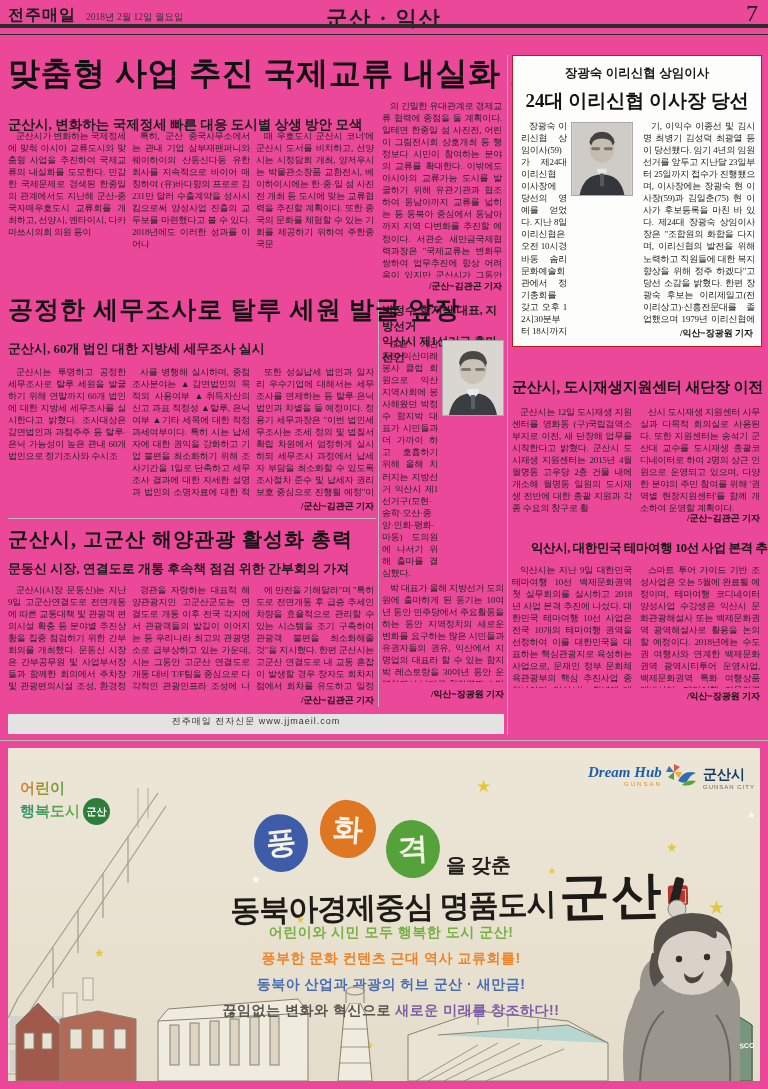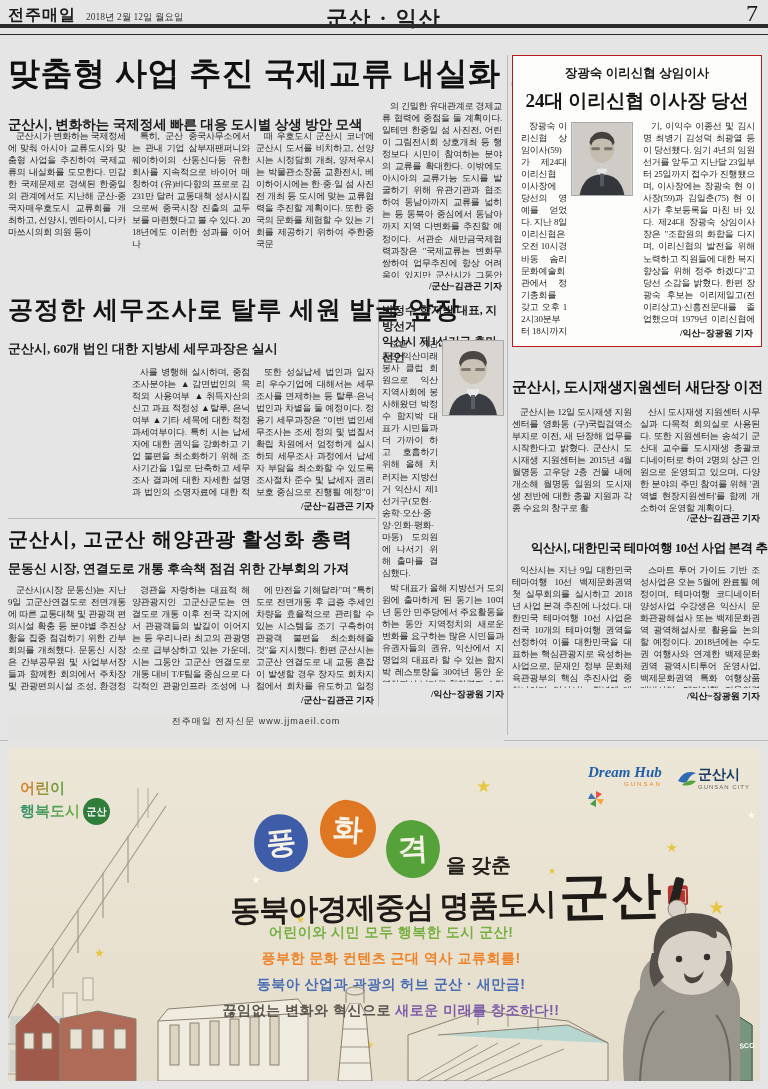--- a/index.html
+++ b/index.html
@@ -1,16 +1,16 @@
 <!DOCTYPE html>
 <html><head>
 <meta charset="utf-8">
 <style>
   html,body{margin:0;padding:0;background:#888;}
-  .page{position:relative;width:768px;height:1089px;background:#e5e5e5;overflow:hidden;
+  .page{position:relative;width:768px;height:1089px;background:#ec4899;overflow:hidden;
         font-family:"Liberation Serif",serif;color:#1b1b1b;}
   .abs{position:absolute;}
 
   
   .mast-logo{font-weight:900;font-size:16px;letter-spacing:1px;font-family:"Liberation Sans",sans-serif;}
   .mast-date{font-size:9.5px;color:#333;}
   .mast-section{font-weight:700;font-size:21px;letter-spacing:2px;}
   .mast-page{font-size:24px;font-weight:400;}
   .mast-rule{left:0;top:24px;width:768px;height:6px;border-top:4px solid #2b2b2b;border-bottom:1px solid #2b2b2b;}
 
@@ -80,27 +80,28 @@
   <div class="abs mast-rule"></div>
 
   <div class="abs vrule" style="left:507px;top:55px;height:680px;"></div>
   <div class="abs vrule" style="left:378px;top:300px;height:407px;"></div>
   <div class="abs hrule" style="left:8px;top:518px;width:368px;"></div>
   <div class="abs hrule" style="left:0;top:740px;width:768px;"></div>
 
   <div class="abs headline-main" style="left:8px;top:52px;width:498px;">맞춤형 사업 추진 국제교류 내실화 도모</div>
   <div class="abs subhead" style="left:8px;top:116px;font-size:13.5px;">군산시, 변화하는 국제정세 빠른 대응 도시별 상생 방안 모색</div>
   <div class="abs bodycol" style="left:8px;top:130px;width:118px;height:162px;">군산시가 변화하는 국제정세에 맞춰 아시아 교류도시와 맞춤형 사업을 추진하여 국제교류의 내실화를 도모한다. 민감한 국제문제로 경색된 한중일의 관계에서도 지난해 군산-중국자매우호도시 교류회를 개최하고, 선양시, 옌타이시, 다카마쓰시의회 의원 등이</div>
-  <div class="abs bodycol" style="left:132px;top:130px;width:118px;height:162px;">특히, 군산 중국사무소에서는 관내 기업 삼부재팬퍼니와 웨이하이의 산동신다둥 유한회사를 지속적으로 바이어 매칭하여 (유)바다향의 프로로 김 231만 달러 교통대책 성사시킴으로써 중국시장 진출의 교두보를 마련했다고 볼 수 있다. 2018년에도 이러한 성과를 이어나</div>
+  <div class="abs bodycol" style="left:132px;top:130px;width:118px;height:162px;">특히, 군산 중국사무소에서는 관내 기업 삼부재팬퍼니와 웨이하이의 산동신다둥 유한회사를 지속적으로 바이어 매칭하여 (유)바다향의 프로로 김 231만 달러 수출계약을 성사시킴으로써 양성사업 진출의 교두보를 마련했다고 볼 수 있다. 2018년에도 이러한 성과를 이어나</div>
   <div class="abs bodycol" style="left:256px;top:130px;width:118px;height:162px;">때 우호도시 군산시 코너'에 군산시 도서를 비치하고, 선양시는 시정담회 개최, 양저우시는 박물관소장품 교환전시, 베이하이시에는 한·중·일 섬 사진전 개최 등 도시에 맞는 교류협력을 추진할 계획이다. 또한 중국의 문화를 체험할 수 있는 기회를 제공하기 위하여 주한중국문</div>
   <div class="abs bodycol" style="left:382px;top:100px;width:120px;height:178px;">의 긴밀한 유대관계로 경제교류 협력에 중점을 둘 계획이다. 일테면 한중일 섬 사진전, 어린이 그림전시회 상호개최 등 행정보다 시민이 참여하는 분야의 교류를 확대한다. 이밖에도 아시아의 교류가능 도시를 발굴하기 위해 유관기관과 협조하여 동남아까지 교류를 넓히는 등 동북아 중심에서 동남아까지 지역 다변화를 추진할 예정이다. 서관순 새만금국제협력과장은 "국제교류는 변화무쌍하여 업무추진에 항상 어려움이 있지만 군산시가 그동안 쌓아온 신뢰를 통해 금년에는 더 많은 도시들과 상생할 수 있는 교류를 모색하는데 최선을 다하겠다"고 밝혔다.</div>
   <div class="abs byline" style="left:382px;top:280px;width:120px;">/군산=김관곤 기자</div>
 
   <div class="abs headline-serif" style="left:8px;top:293px;font-size:25px;letter-spacing:1px;">공정한 세무조사로 탈루 세원 발굴 앞장</div>
-  <div class="abs subhead-sans" style="left:8px;top:340px;">군산시, 60개 법인 대한 지방세 세무과장은 실시</div>
+  <div class="abs subhead-sans" style="left:8px;top:340px;">군산시, 60개 법인 대한 지방세 세무조사 실시</div>
+  <div class="abs bodycol" style="left:8px;top:366px;width:118px;height:132px;">군산시는 투명하고 공정한 세무조사로 탈루 세원을 발굴하기 위해 연말까지 60개 법인에 대한 지방세 세무조사를 실시한다고 밝혔다. 조사대상은 감면법인과 과점주주 등 탈루·은닉 가능성이 높은 관내 60개 법인으로 정기조사와 수시조</div>
   <div class="abs bodycol" style="left:132px;top:366px;width:118px;height:132px;">사를 병행해 실시하며, 중점 조사분야는 ▲감면법인의 목적외 사용여부 ▲취득자산의 신고 과표 적정성 ▲탈루, 은닉여부 ▲기타 세목에 대한 적정 과세여부이다. 특히 시는 납세자에 대한 권익을 강화하고 기업 불편을 최소화하기 위해 조사기간을 1일로 단축하고 세무조사 결과에 대한 자세한 설명과 법인의 소명자료에 대한 적극적인 검토로 지방세정에 대한 신뢰감을 높여 이의신청 등 불복 민원을 사전에 방지할 계획이다.</div>
   <div class="abs bodycol" style="left:256px;top:366px;width:118px;height:132px;">또한 성실납세 법인과 일자리 우수기업에 대해서는 세무조사를 면제하는 등 탈루·은닉 법인과 차별을 둘 예정이다. 정용기 세무과장은 "이번 법인세무조사는 조세 정의 및 법질서 확립 차원에서 엄정하게 실시하되 세무조사 과정에서 납세자 부담을 최소화할 수 있도록 조사절차 준수 및 납세자 권리보호 중심으로 진행될 예정"이라고 전했다. 한편 군산시는 지난해 신고 과표 과소신고, 비과세·감면 및 기획세무조사를 통해 총 11억 원의 누락된 지방세를 추징했다.</div>
   <div class="abs byline" style="left:256px;top:500px;width:118px;">/군산=김관곤 기자</div>
 
   <div class="abs subhead-sans" style="left:8px;top:560px;">문동신 시장, 연결도로 개통 후속책 점검 위한 간부회의 가져</div>
   <div class="abs headline-serif" style="left:8px;top:526px;font-size:20px;letter-spacing:1px;">군산시, 고군산 해양관광 활성화 총력</div>
   <div class="abs bodycol" style="left:8px;top:584px;width:118px;height:108px;">군산시(시장 문동신)는 지난 9일 고군산연결도로 전면개통에 따른 교통대책 및 관광객 편의시설 확충 등 분야별 추진상황을 집중 점검하기 위한 간부회의를 개최했다. 문동신 시장은 간부공무원 및 사업부서장들과 함께한 회의에서 주차장 및 관광편의시설 조성, 환경정비 등의 사업 진행상황을 청취하고 특히 관광객 수용태세 등을 꼼꼼히 챙겼다. 산과 바다가 어우러진 천혜의 자연</div>
   <div class="abs bodycol" style="left:132px;top:584px;width:118px;height:108px;">경관을 자랑하는 대표적 해양관광지인 고군산군도는 연결도로 개통 이후 전국 각지에서 관광객들의 발길이 이어지는 등 우리나라 최고의 관광명소로 급부상하고 있는 가운데, 시는 그동안 고군산 연결도로 개통 대비 T/F팀을 중심으로 다각적인 관광인프라 조성에 나섰으며, 앞으로도 주차장 등 관광편의시설 확충에 행정력을 집중할 계획이다. 문 시장은 "관광인프라 및 관광편의 제공을 위한 도로 등 기반시설 확충</div>
   <div class="abs bodycol" style="left:256px;top:584px;width:118px;height:108px;">에 만전을 기해달라"며 "특히 도로 전면개통 후 급증 추세인 차량을 효율적으로 관리할 수 있는 시스템을 조기 구축하여 관광객 불편을 최소화해줄 것"을 지시했다. 한편 군산시는 고군산 연결도로 내 교통 혼잡이 발생할 경우 장자도 회차지점에서 회차를 유도하고 일정 교통량 이상 진입 시 군산경찰서의 협조를 받아 신시도 시점부터 차량을 통제하는 차량 총량제를 실시하고 있다. 또한 지난 1일부터는 비응항에서 장자도까지 24km 구간에 전북도내 최초로 관광형 2층 시내버스를 운행하고 있다.</div>
   <div class="abs byline" style="left:256px;top:694px;width:118px;">/군산=김관곤 기자</div>
@@ -153,21 +154,21 @@
   <div class="abs headline-serif" style="left:512px;top:378px;font-size:15px;letter-spacing:-.2px;">군산시, 도시재생지원센터 새단장 이전</div>
   <div class="abs bodycol" style="left:512px;top:406px;width:120px;height:106px;">군산시는 12일 도시재생 지원센터를 영화동 (구)국립검역소 부지로 이전, 새 단장해 업무를 시작한다고 밝혔다. 군산시 도시재생 지원센터는 2015년 4월 월명동 고우당 2층 건물 내에 개소해 월명동 일원의 도시재생 전반에 대한 총괄 지원과 각종 수요의 창구로 활</div>
   <div class="abs bodycol" style="left:640px;top:406px;width:120px;height:106px;">산시 도시재생 지원센터 사무실과 다목적 회의실로 사용된다. 또한 지원센터는 송석기 군산대 교수를 도시재생 총괄코디네이터로 하여 2명의 상근 인원으로 운영되고 있으며, 다양한 분야의 주민 참여를 위해 '권역별 현장지원센터'를 함께 개소하여 운영할 계획이다.</div>
   <div class="abs byline" style="left:640px;top:512px;width:120px;">/군산=김관곤 기자</div>
 
   <div class="abs headline-serif" style="left:512px;top:540px;font-size:12.5px;letter-spacing:-.4px;margin-left:19px;">익산시, 대한민국 테마여행 10선 사업 본격 추진</div>
   <div class="abs bodycol" style="left:512px;top:564px;width:120px;height:124px;">익산시는 지난 9일 대한민국 테마여행 10선 백제문화권역 첫 실무회의를 실시하고 2018년 사업 본격 추진에 나섰다. 대한민국 테마여행 10선 사업은 전국 10개의 테마여행 권역을 선정하여 이를 대한민국을 대표하는 핵심관광지로 육성하는 사업으로, 문재인 정부 문화체육관광부의 핵심 추진사업 중 하나이다. 익산시는 작년에 대전, 공주, 부여와 함께 '백제문화권역'이란 이름으로 사업대상지로 선정됐다. 익산시와 백제문화권역 지자체들은 2017년 사업으로 공공 와이파이를 활용한 스마트 투어 가이드 기반 조성사업과 테마여행 코디네이터 양성사업을 추진했다.</div>
   <div class="abs bodycol" style="left:640px;top:564px;width:120px;height:124px;">스마트 투어 가이드 기반 조성사업은 오는 5월에 완료될 예정이며, 테마여행 코디네이터 양성사업 수강생은 익산시 문화관광해설사 또는 백제문화권역 광역해설사로 활용을 논의할 예정이다. 2018년에는 수도권 여행사와 연계한 백제문화권역 광역시티투어 운영사업, 백제문화권역 특화 여행상품 개발사업, 테마여행 전문인력 육성사업이 차례로 추진된다. 시 관계자는 "함께 공모에 선정된 대전·공주·부여와 함께 시너지를 내는 것이 중요하다"면서 "지자체간 긴밀히 협력하며 실질적인 성과를 낼 수 있도록 최선을 다 하겠다"고 밝혔다.</div>
   <div class="abs byline" style="left:640px;top:690px;width:120px;">/익산=장광원 기자</div>
 
-  <div class="abs footerbar" style="left:8px;top:714px;width:496px;height:27px;">전주매일 전자신문 www.jjmaeil.com</div>
+  <div class="abs footerbar" style="left:8px;top:714px;width:496px;height:20px;">전주매일 전자신문 www.jjmaeil.com</div>
 
   <div class="abs ad">
 
     <svg class="abs" style="left:0;top:40px;opacity:.75;" width="160" height="293" viewBox="0 0 160 293">
       <g stroke="#8c8577" fill="none" stroke-width="1.2">
         <path d="M150 5 L10 210"></path>
           <path d="M158 18 L25 218"></path>
         <path d="M120 48 L120 95"></path>
           <path d="M95 85 L95 130"></path>
           <path d="M70 122 L70 165"></path>
@@ -190,34 +191,34 @@
     </svg>
 
     <div class="abs" style="left:12px;top:8px;margin-top:23px;">
       <div class="ad-badge-l1">어린이</div>
       <div style="display:flex;align-items:center;gap:3px;">
         <span class="ad-badge-l2">행복도시</span>
         <span class="ad-badge-circle">군산</span>
       </div>
     </div>
 
-    <div class="abs" style="left:580px;top:16px;display:flex;align-items:flex-start;gap:4px;flex-direction:column;">
+    <div class="abs" style="left:580px;top:16px;display:flex;align-items:flex-start;gap:4px;">
       <div>
         <div class="dreamhub-name">Dream Hub</div>
         <div class="dreamhub-sub" style="text-align:right;">GUNSAN</div>
       </div>
       <svg width="16" height="16" viewBox="0 0 16 16">
         <path d="M8 8 L8 0 L14 3 Z" fill="#e2574c"></path>
           <path d="M8 8 L16 8 L13 14 Z" fill="#f2a93b"></path>
         <path d="M8 8 L8 16 L2 13 Z" fill="#4a9e49"></path>
           <path d="M8 8 L0 8 L3 2 Z" fill="#3f6fb0"></path>
       </svg>
     </div>
 
-    <div class="abs" style="left:668px;top:18px;display:flex;align-items:center;">
+    <div class="abs" style="left:668px;top:18px;display:flex;align-items:center;gap:5px;">
       <svg width="22" height="22" viewBox="0 0 22 22">
         <path d="M2 14 Q8 2 20 6 Q14 8 12 13 Q10 18 2 14 Z" fill="#2e6db4"></path>
         <path d="M6 18 Q12 12 20 14 Q15 20 6 18 Z" fill="#57a33e"></path>
       </svg>
       <div>
         <div class="citylogo-name">군산시</div>
         <div class="citylogo-sub">GUNSAN CITY</div>
       </div>
     </div>
 

